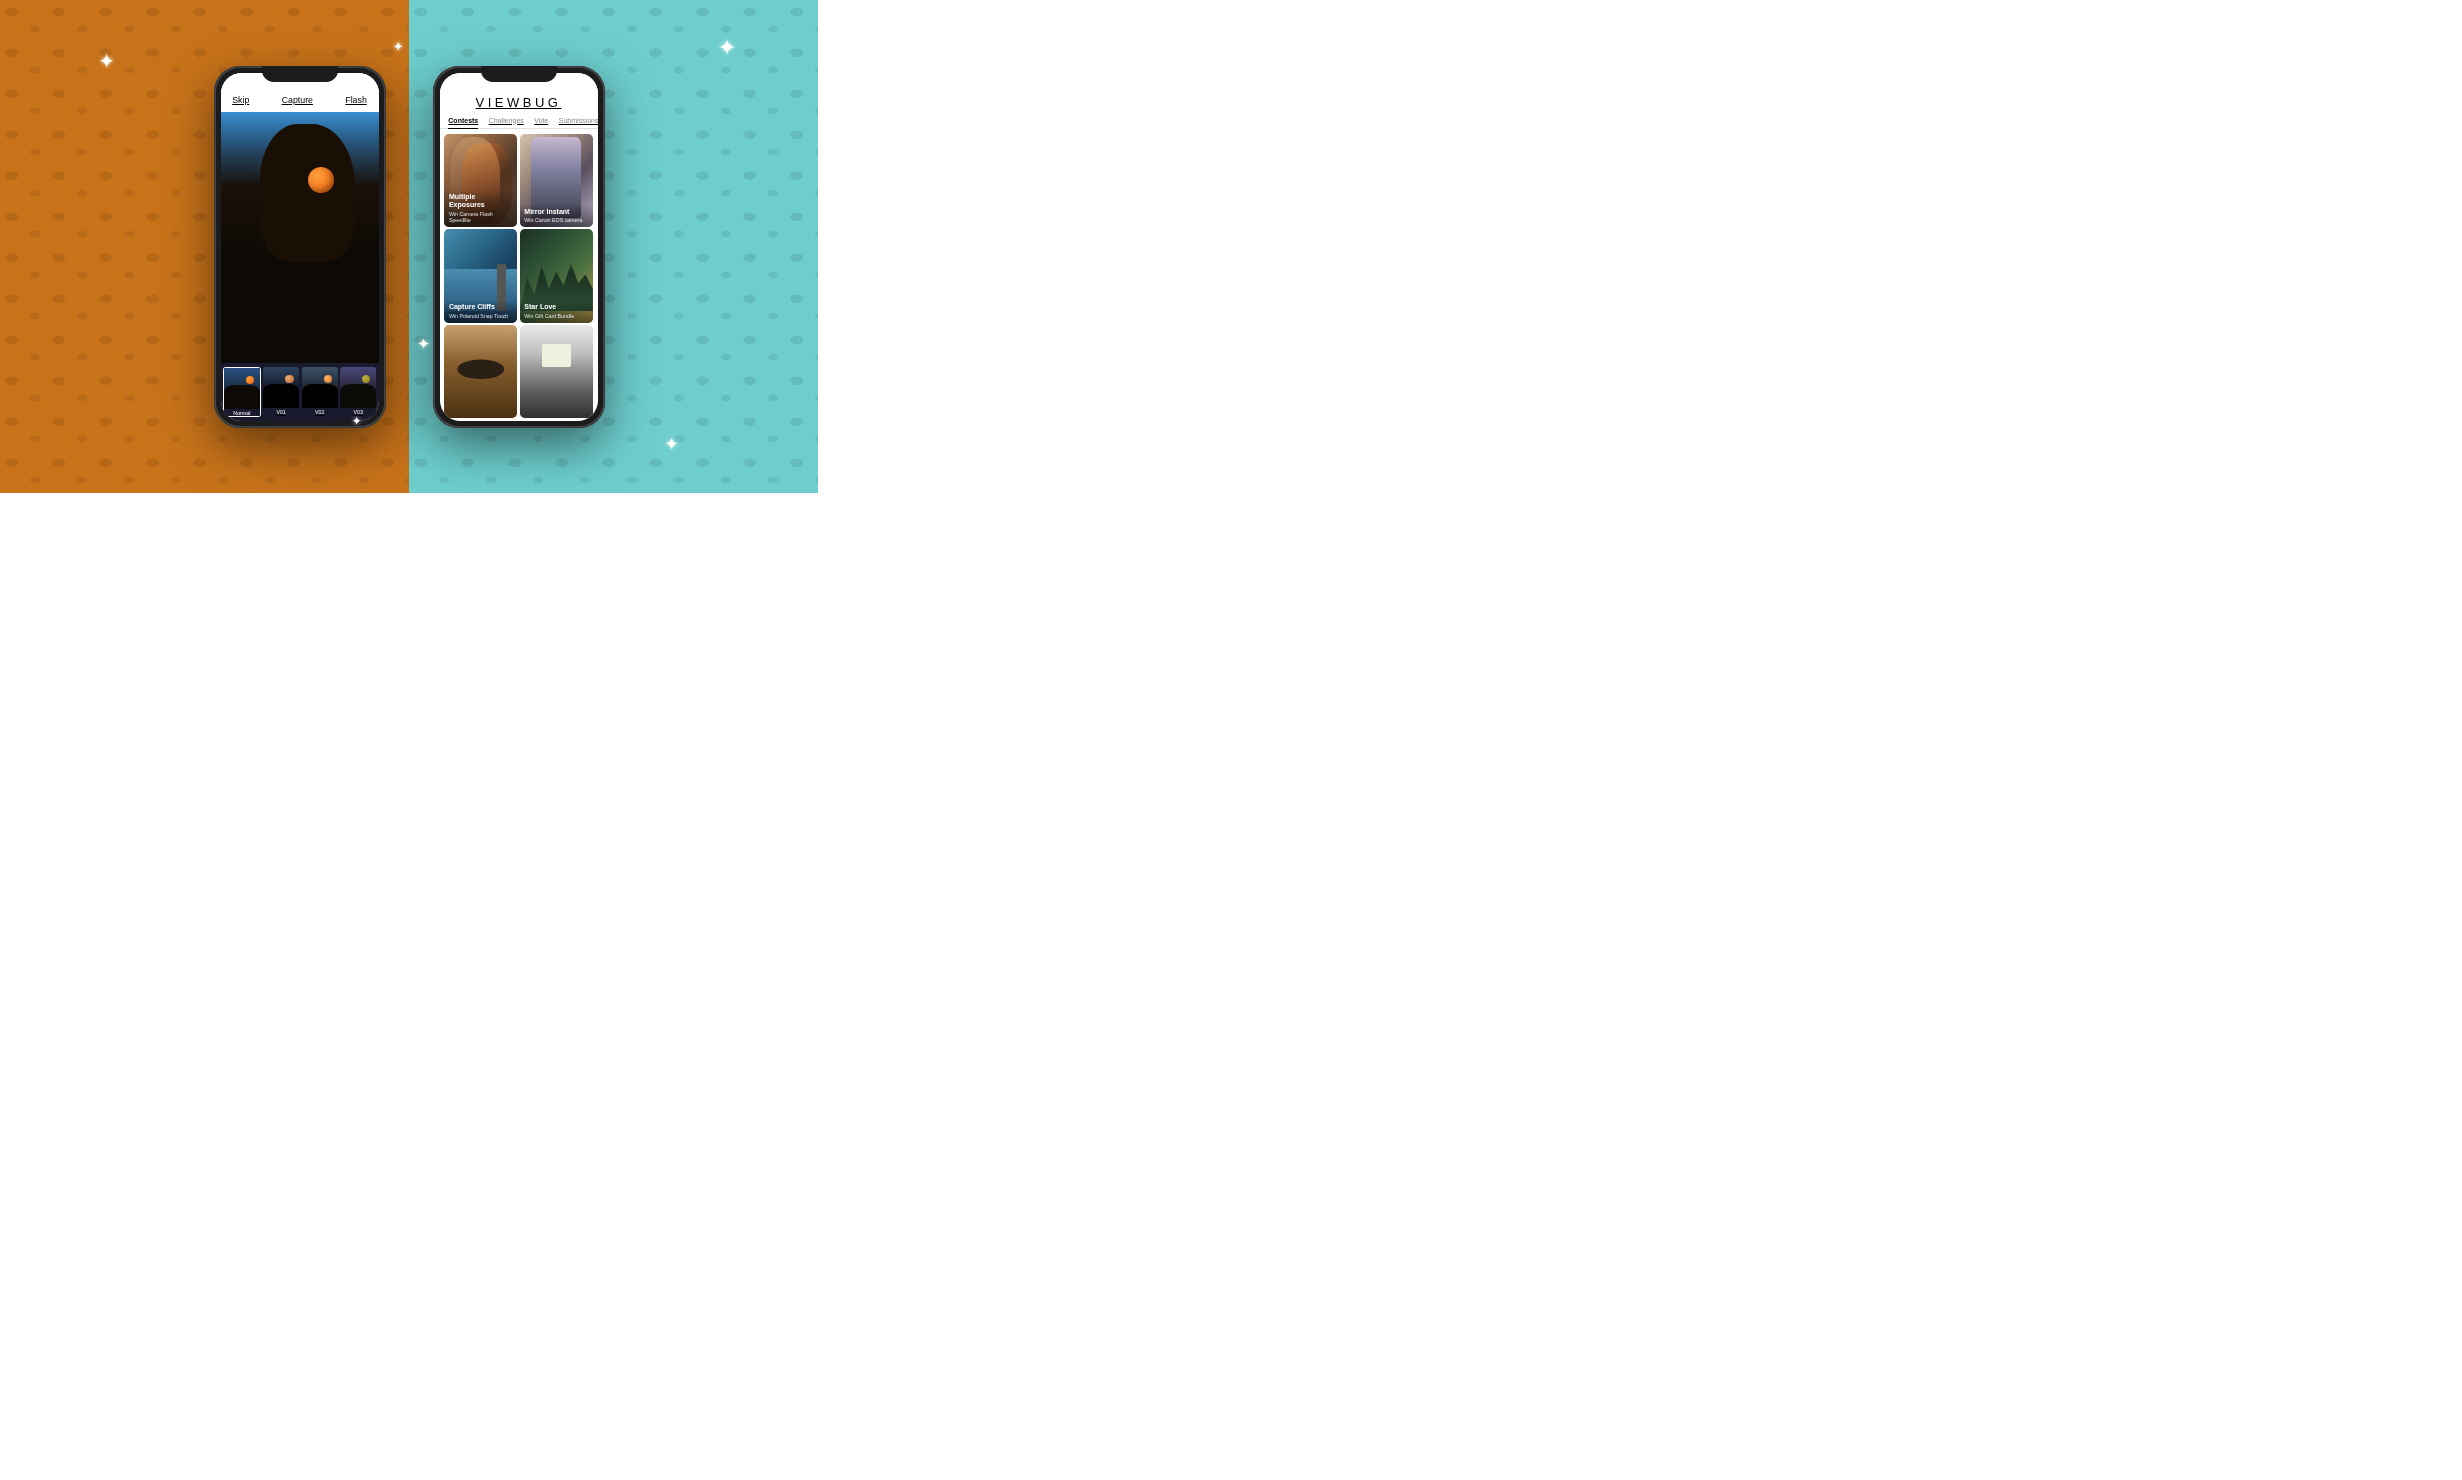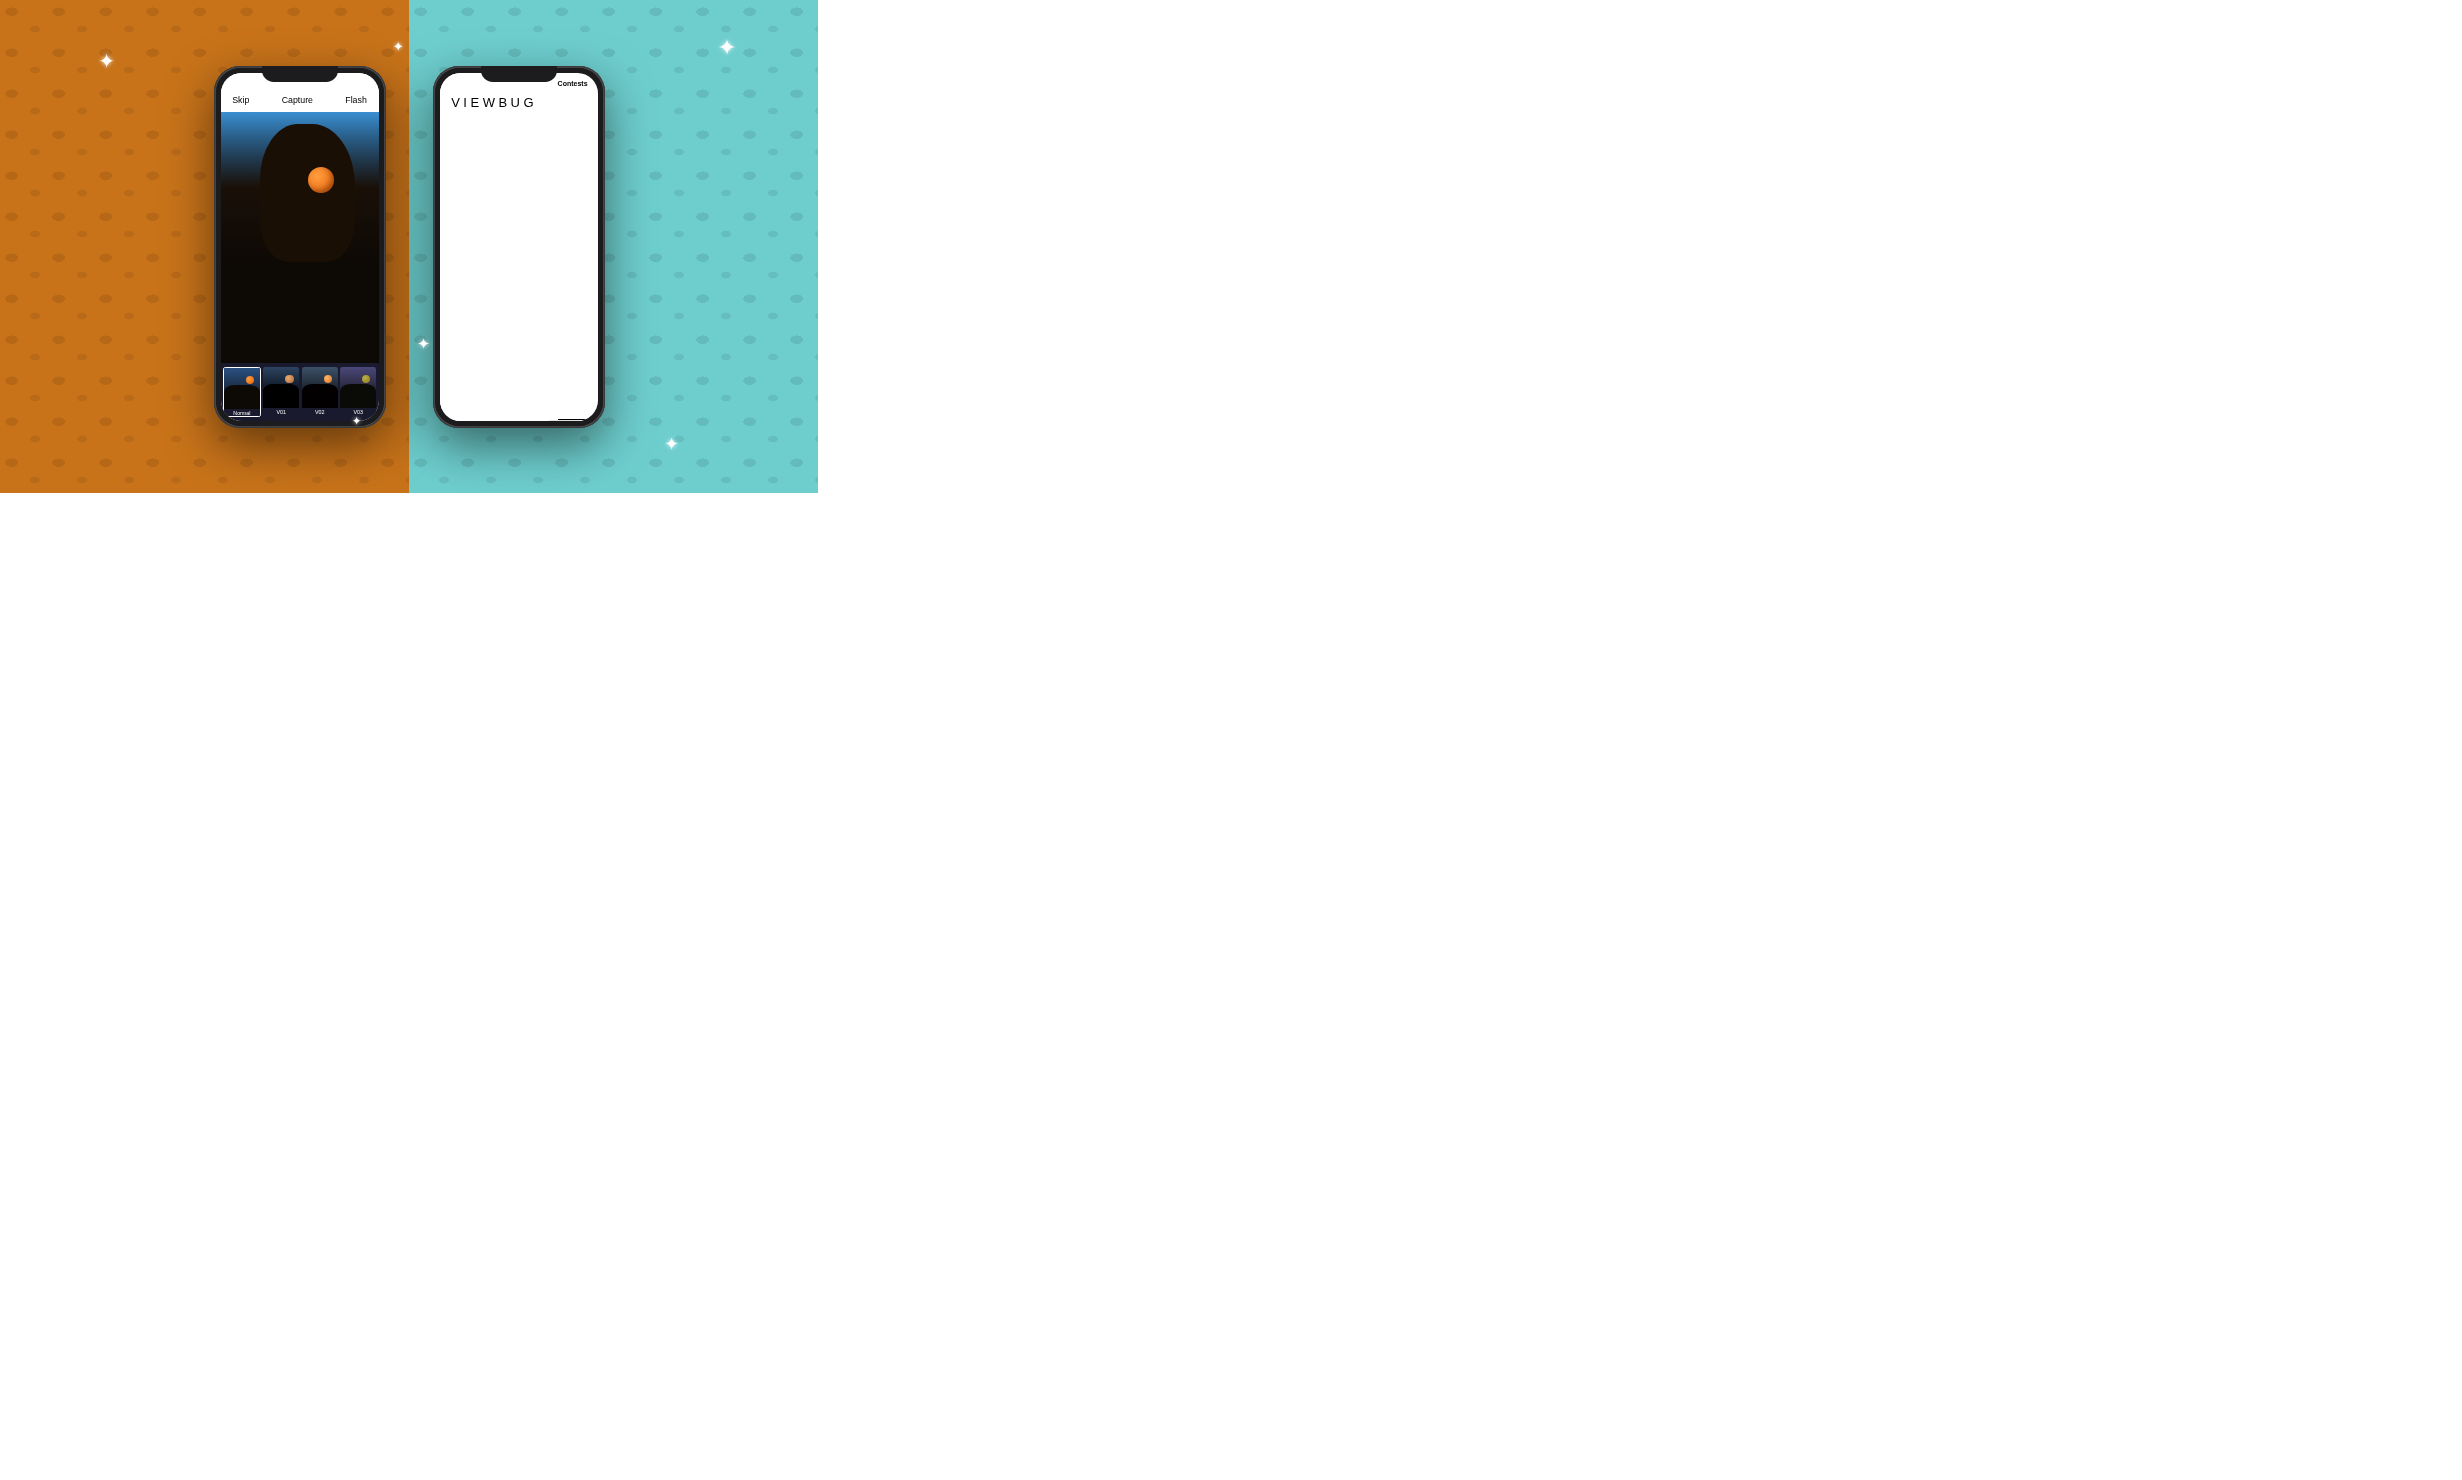--- a/index.html
+++ b/index.html
@@ -77,20 +77,21 @@
     
     .phone-screen {
       position: absolute;
       top: 7px;
       left: 7px;
       right: 7px;
       bottom: 7px;
       background: #737373;
       border-radius: 20.5px;
       overflow: hidden;
+      text-decoration: underline;
     }
 
     
     .notch {
       position: absolute;
       top: 0;
       left: 50%;
       transform: translateX(-50%);
       width: 76px;
       height: 16.4px;
@@ -252,21 +253,21 @@
     }
 
     
     .thumb-v01 .thumb-img { filter: saturate(0.5) contrast(1.2); }
     .thumb-v02 .thumb-img { filter: sepia(0.4) contrast(1.1); }
     .thumb-v03 .thumb-img { filter: hue-rotate(30deg) saturate(0.7); }
 
     
     .viewbug-screen {
       display: flex;
-      flex-direction: row;
+      flex-direction: column;
       height: 100%;
       background: white;
     }
 
     .vb-header {
       padding: 22px 11.7px 0;
       text-align: center;
       background: white;
     }
 

